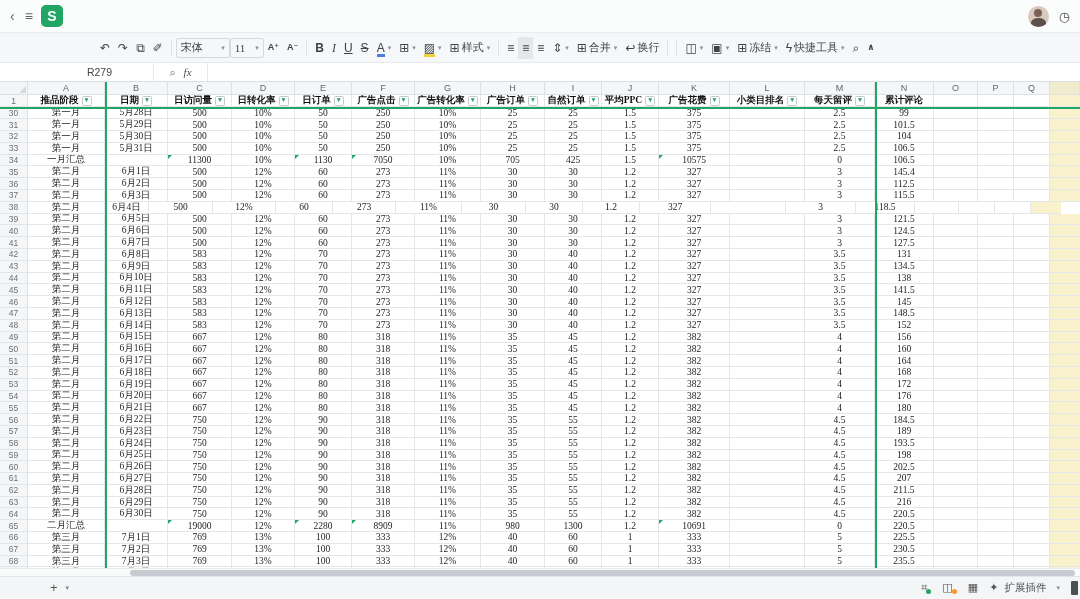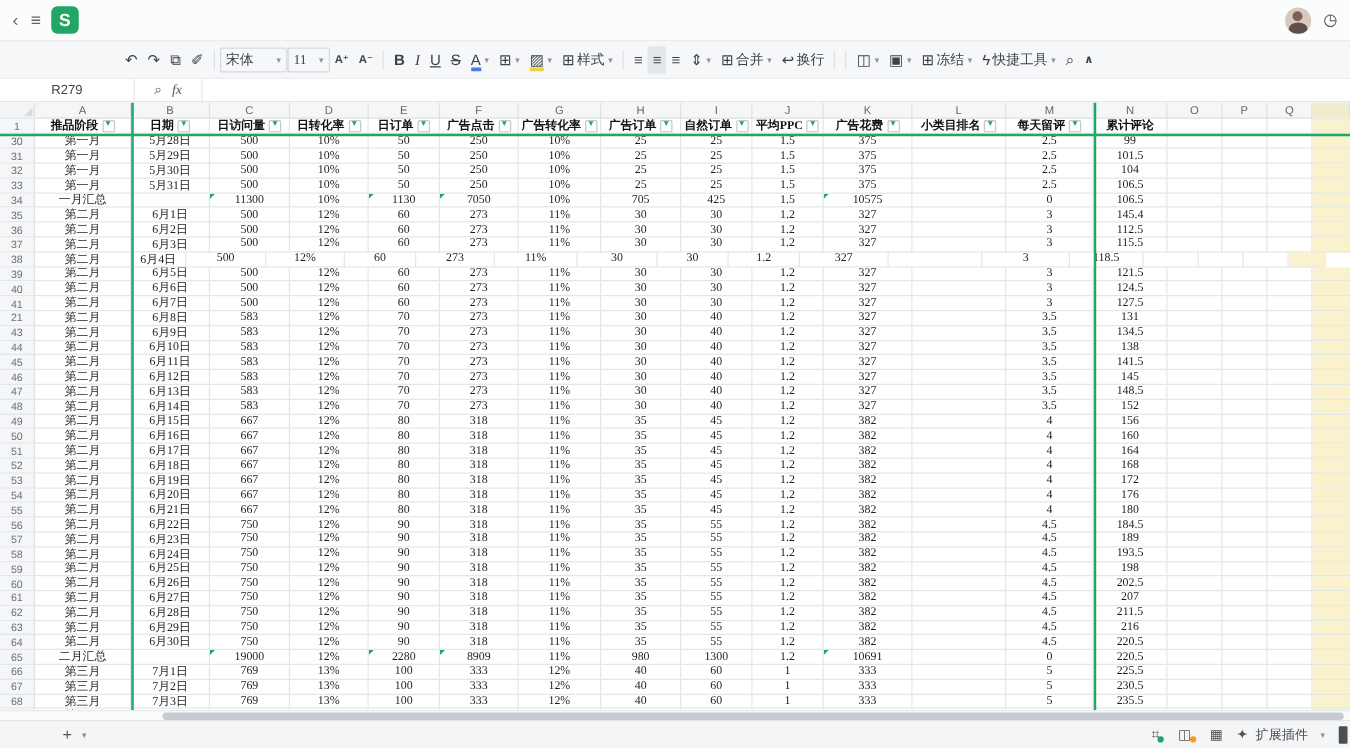--- a/index.html
+++ b/index.html
@@ -35,21 +35,21 @@
   .tb-glyph.small { font-size:9px; font-weight:bold; letter-spacing:0; }
   .tb-glyph .bar { position:absolute; left:0; right:0; bottom:-3px; height:2.5px; display:block; }
   .tb-label { font-size:11px; color:#3d4349; }
   .tb-caret { font-size:7px; color:#8b9198; margin-left:1px; }
   .tb-item .b { font-weight:bold; } .tb-item .i { font-style:italic; font-family:"Liberation Serif",serif; }
   .tb-item .u { text-decoration:underline; } .tb-item .s { text-decoration:line-through; }
   .tb-field { border:1px solid #d6dadd; background:#fff0; border-radius:2px; height:20px; display:flex; align-items:center; justify-content:space-between; padding:0 4px; }
   .tb-field.fontname { width:54px; } .tb-field.fontsize { width:34px;font-family:Liberation Serif, serif; } .tb-field.numfmt { width:50px; }
 
   
-  .formula-bar { height:20px; background:#fff; border-top:1px solid #e7e9eb; border-bottom:1px solid #dcdfe2; display:flex; align-items:stretch; }
+  .formula-bar { height:20px; background:#fff; border-top:1px solid #e7e9eb; border-bottom:1px solid #dcdfe2; display:flex; align-items:stretch;padding-left:46px; }
   .name-box { width:108px; display:flex; align-items:center; justify-content:center; font-size:10.5px; color:#444; border-right:1px solid #e7e9eb; }
   .fb-icons { width:54px; display:flex; align-items:center; justify-content:center; gap:8px; color:#666; border-right:1px solid #e7e9eb; font-size:11px; }
   .fx { font-family:"Liberation Serif",serif; font-style:italic; font-size:11px; color:#555; }
   .fb-input { flex:1; }
 
   
   .grid { position:relative; width:1080px; height:486px; background:#fff; overflow:hidden; }
   .colhdr { display:flex; height:13px; background:#f5f6f7; border-bottom:1px solid #dde1e5; }
   .colhdr .corner { border-right:1px solid #dde1e5; background:#f3f4f5; position:relative; }
   .colhdr .corner::after { content:""; position:absolute; right:1px; bottom:1px; border-left:7px solid transparent; border-bottom:7px solid #d7dbdf; }
@@ -935,21 +935,21 @@
           </div>
           <div class="gc" style="width: 59px;">
             <span>127.5</span>
           </div>
           <div class="gc" style="width: 44px;"></div>
           <div class="gc" style="width: 36px;"></div>
           <div class="gc" style="width: 36px;"></div>
           <div class="gc ycol" style="width: 30px;"></div>
         </div>
         <div class="g-row">
-          <div class="rn" style="width: 28px;">21</div>
+          <div class="rn" style="width: 28px;">42</div>
           <div class="gc" style="width: 77px;">
             <span>第二月</span>
           </div>
           <div class="gc" style="width: 63px;">
             <span>6月8日</span>
           </div>
           <div class="gc" style="width: 64px;">
             <span>583</span>
           </div>
           <div class="gc" style="width: 63px;">

